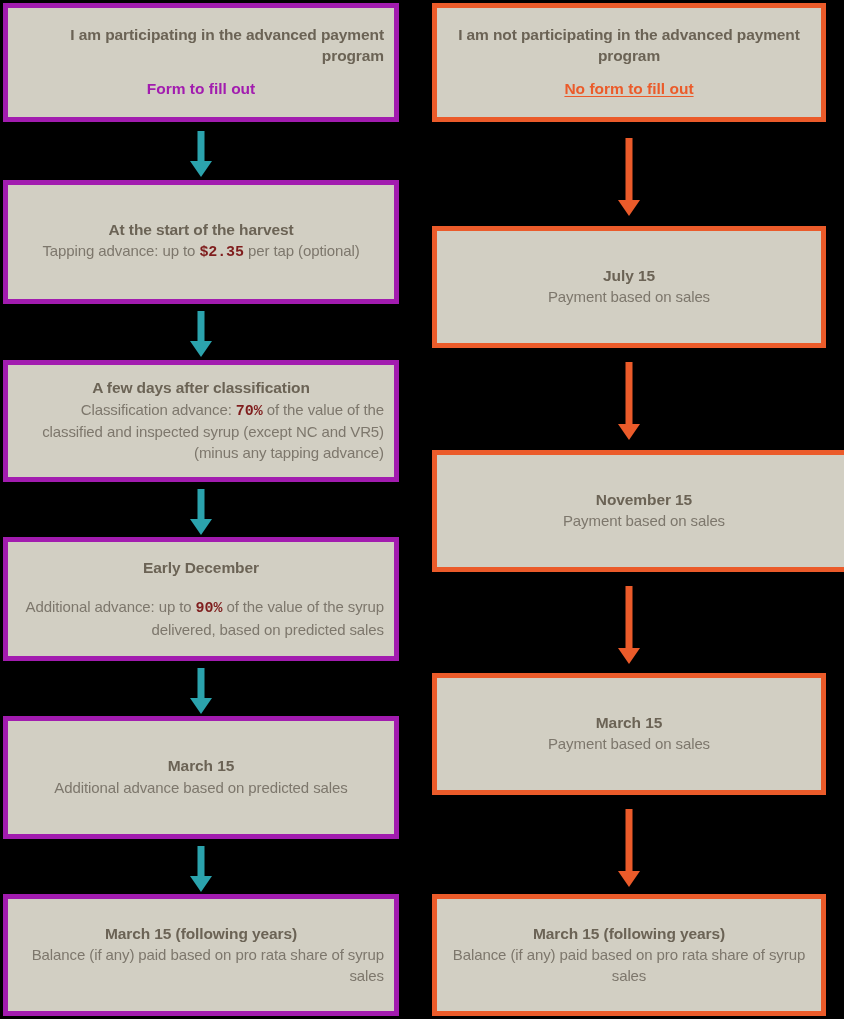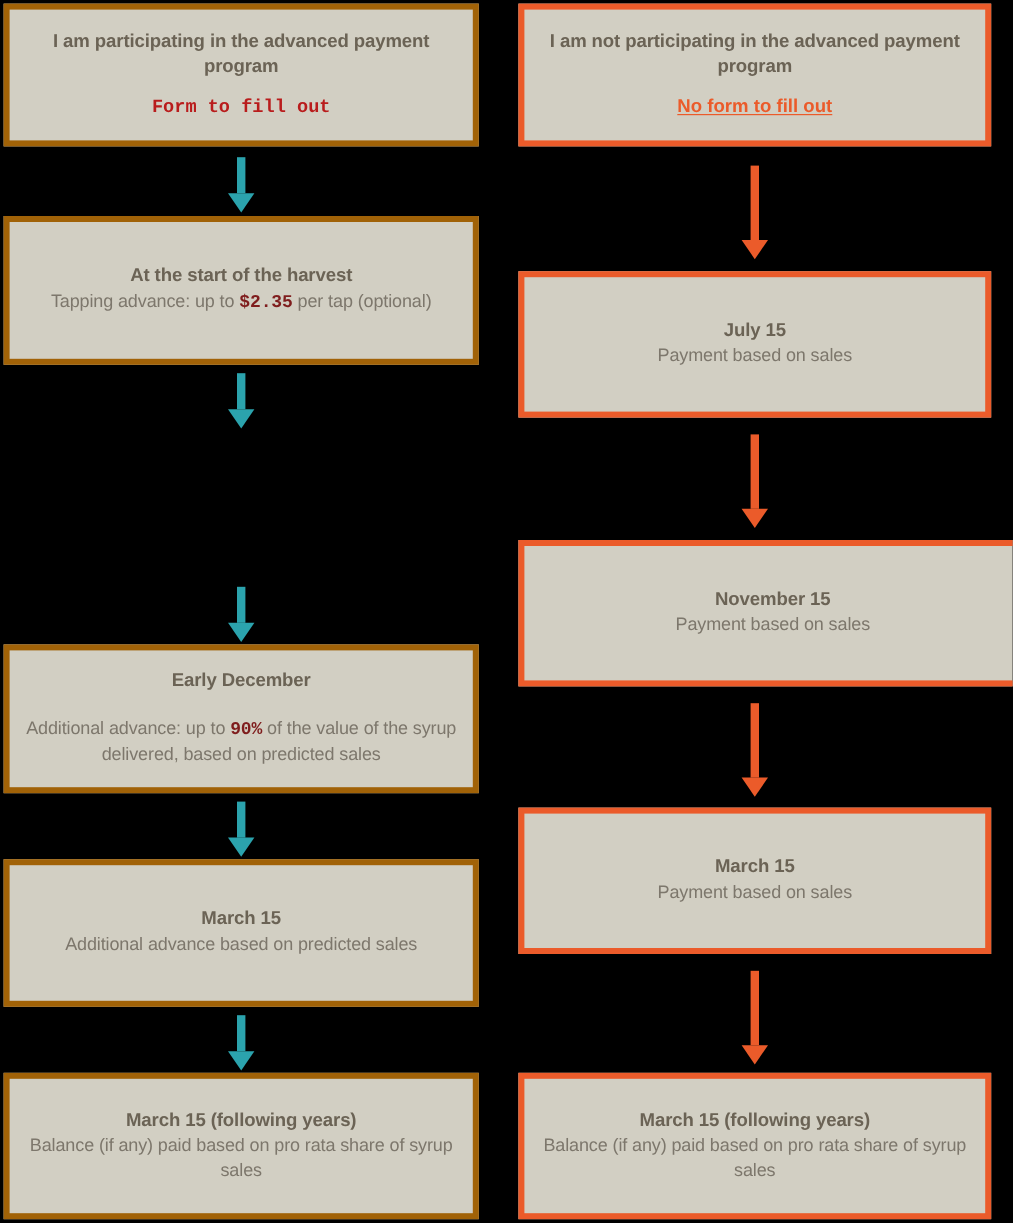--- a/index.html
+++ b/index.html
@@ -32,21 +32,21 @@
     position: absolute;
     background: #d2cfc3;
     display: flex;
     flex-direction: column;
     align-items: center;
     justify-content: center;
     text-align: center;
     padding: 6px 10px;
   }
 
-  .node.teal   { border: 5px solid #a16207; }
+  .node.teal   { border: 5px solid #a21caf; text-align: right; }
   .node.orange { border: 5px solid #eb5b2a; }
 
   .node-title {
     font-size: 15.5px;
     font-weight: bold;
     color: #6b6355;
     line-height: 1.32;
     letter-spacing: -0.1px;
   }
 
@@ -61,21 +61,21 @@
   .node-body b { font-weight: bold; color: #7f1d1d; font-family: Liberation Mono, monospace; }
 
   .node-title + .node-body { margin-top: 1px; }
 
   .node-cta {
     font-size: 15.5px;
     font-weight: bold;
     margin-top: 13px;
     line-height: 1.3;
   }
-  .node-cta.teal-cta   { color: #b91c1c; text-decoration: none; font-family: Liberation Mono, monospace; }
+  .node-cta.teal-cta   { color: #a21caf; text-decoration: none; }
   .node-cta.orange-cta { color: #eb5b2a; text-decoration: underline; text-underline-offset: 2px; text-align: right; }
 
   
   .arrow {
     position: absolute;
     display: block;
   }
   .arrow .shaft {
     position: absolute;
     left: 50%;
@@ -120,20 +120,26 @@
       <div class="node-body">
         <span>Tapping advance: up to </span><b>$2.35</b><span> per tap (optional)</span>
       </div>
     </div>
 
     <div class="arrow teal" style="left:180px; top:311px; width:36px; height:46px;">
       <span class="shaft" style="height:30px;"></span>
       <span class="head"></span>
     </div>
 
+    <div class="node teal" style="left:0; top:360px; width:396px; height:122px;">
+      <div class="node-title">A few days after classification</div>
+      <div class="node-body">
+        <span>Classification advance: </span><b>70%</b><span> of the value of the classified and inspected syrup (except NC and VR5) (minus any tapping advance)</span>
+      </div>
+    </div>
 
     <div class="arrow teal" style="left:180px; top:489px; width:36px; height:46px;">
       <span class="shaft" style="height:30px;"></span>
       <span class="head"></span>
     </div>
 
     <div class="node teal" style="left:0; top:537px; width:396px; height:124px;gap:18px;">
       <div class="node-title">Early December</div>
       <div class="node-body">
         <span>Additional advance: up to </span><b>90%</b><span> of the value of the syrup delivered, based on predicted sales</span>

